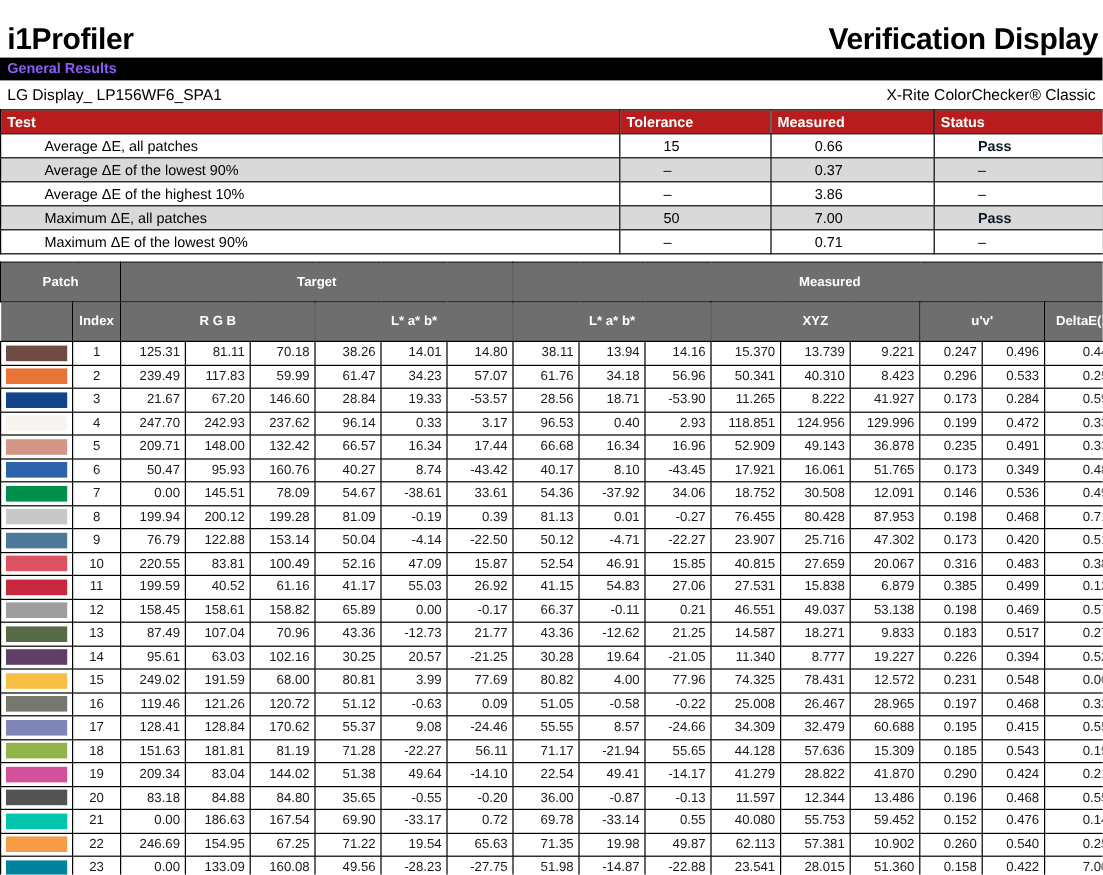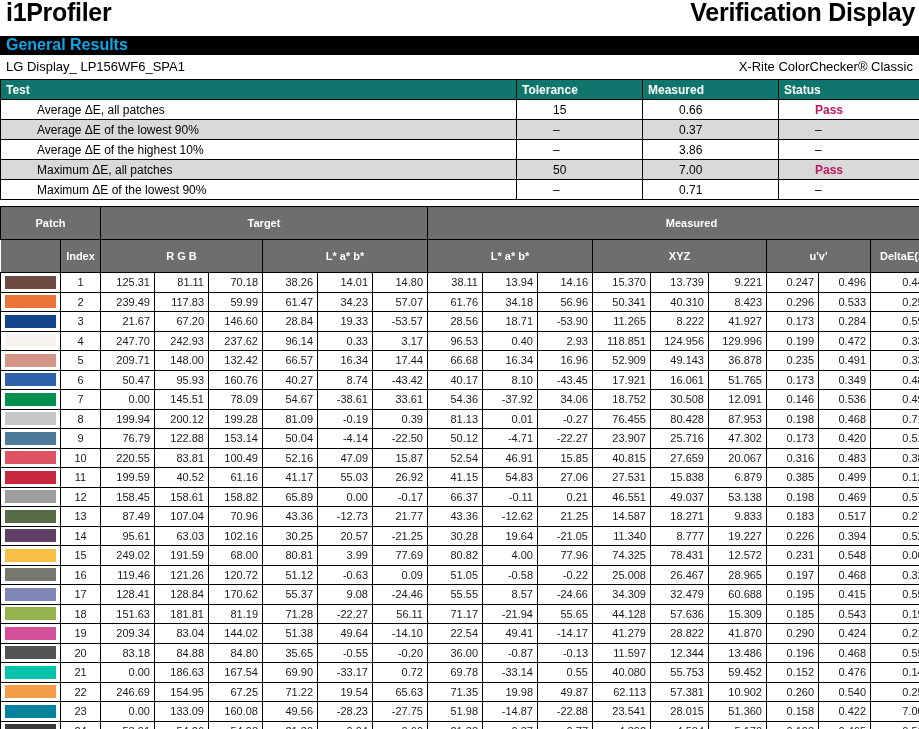--- a/index.html
+++ b/index.html
@@ -10,23 +10,23 @@
   }
   #page {
     width: 919px; height: 729px;
     position: relative;
     background: #ffffff;
     overflow: hidden;
   }
 
   
   .titlebar {
-    height: 36px;
+    height: 48px;
     display: flex;
-    align-items: flex-start;
+    align-items: flex-end;
     justify-content: space-between;
     padding: 0 4px 2px 6px;
   }
   .app-title {
     font-size: 25px;
     font-weight: bold;
     color: #000;
     letter-spacing: -0.3px;
     line-height: 1;
   }
@@ -34,22 +34,22 @@
     font-size: 25px;
     font-weight: bold;
     color: #000;
     letter-spacing: -0.3px;
     line-height: 1;
   }
 
   
   .section-bar {
     background: #000000;
-    color: #0ea5e9;
-    font-size: 16px;
+    color: #8b5cf6;
+    font-size: 12px;
     font-weight: bold;
     padding: 2px 6px 3px 6px;
     height: 19px;
     line-height: 14px;
   }
 
   
   .meta-row {
     display: flex;
     justify-content: space-between;
@@ -69,28 +69,28 @@
   table.grid th, table.grid td {
     border: 1px solid #000;
     font-size: 12px;
     padding: 2px 5px;
     text-align: left;
     vertical-align: middle;
     white-space: nowrap;
     overflow: hidden;
   }
   table.grid thead th {
-    background: #0f766e;
+    background: #b91c1c;
     color: #ffffff;
     font-weight: bold;
     height: 20px;
   }
   table.grid tbody tr.alt td { background: #d9d9d9; }
   table.grid tbody td { height: 20px; background: #ffffff; padding-left: 36px; }
-  .pass { color: #be185d; font-weight: bold; }
+  .pass { color: #0f172a; font-weight: bold; }
 
   
   .patch-wrap { margin-top: 6px; }
   table.patch {
     border-collapse: collapse;
     width: 919px;
     table-layout: fixed;
   }
   table.patch th, table.patch td {
     border: 1px solid #000;

